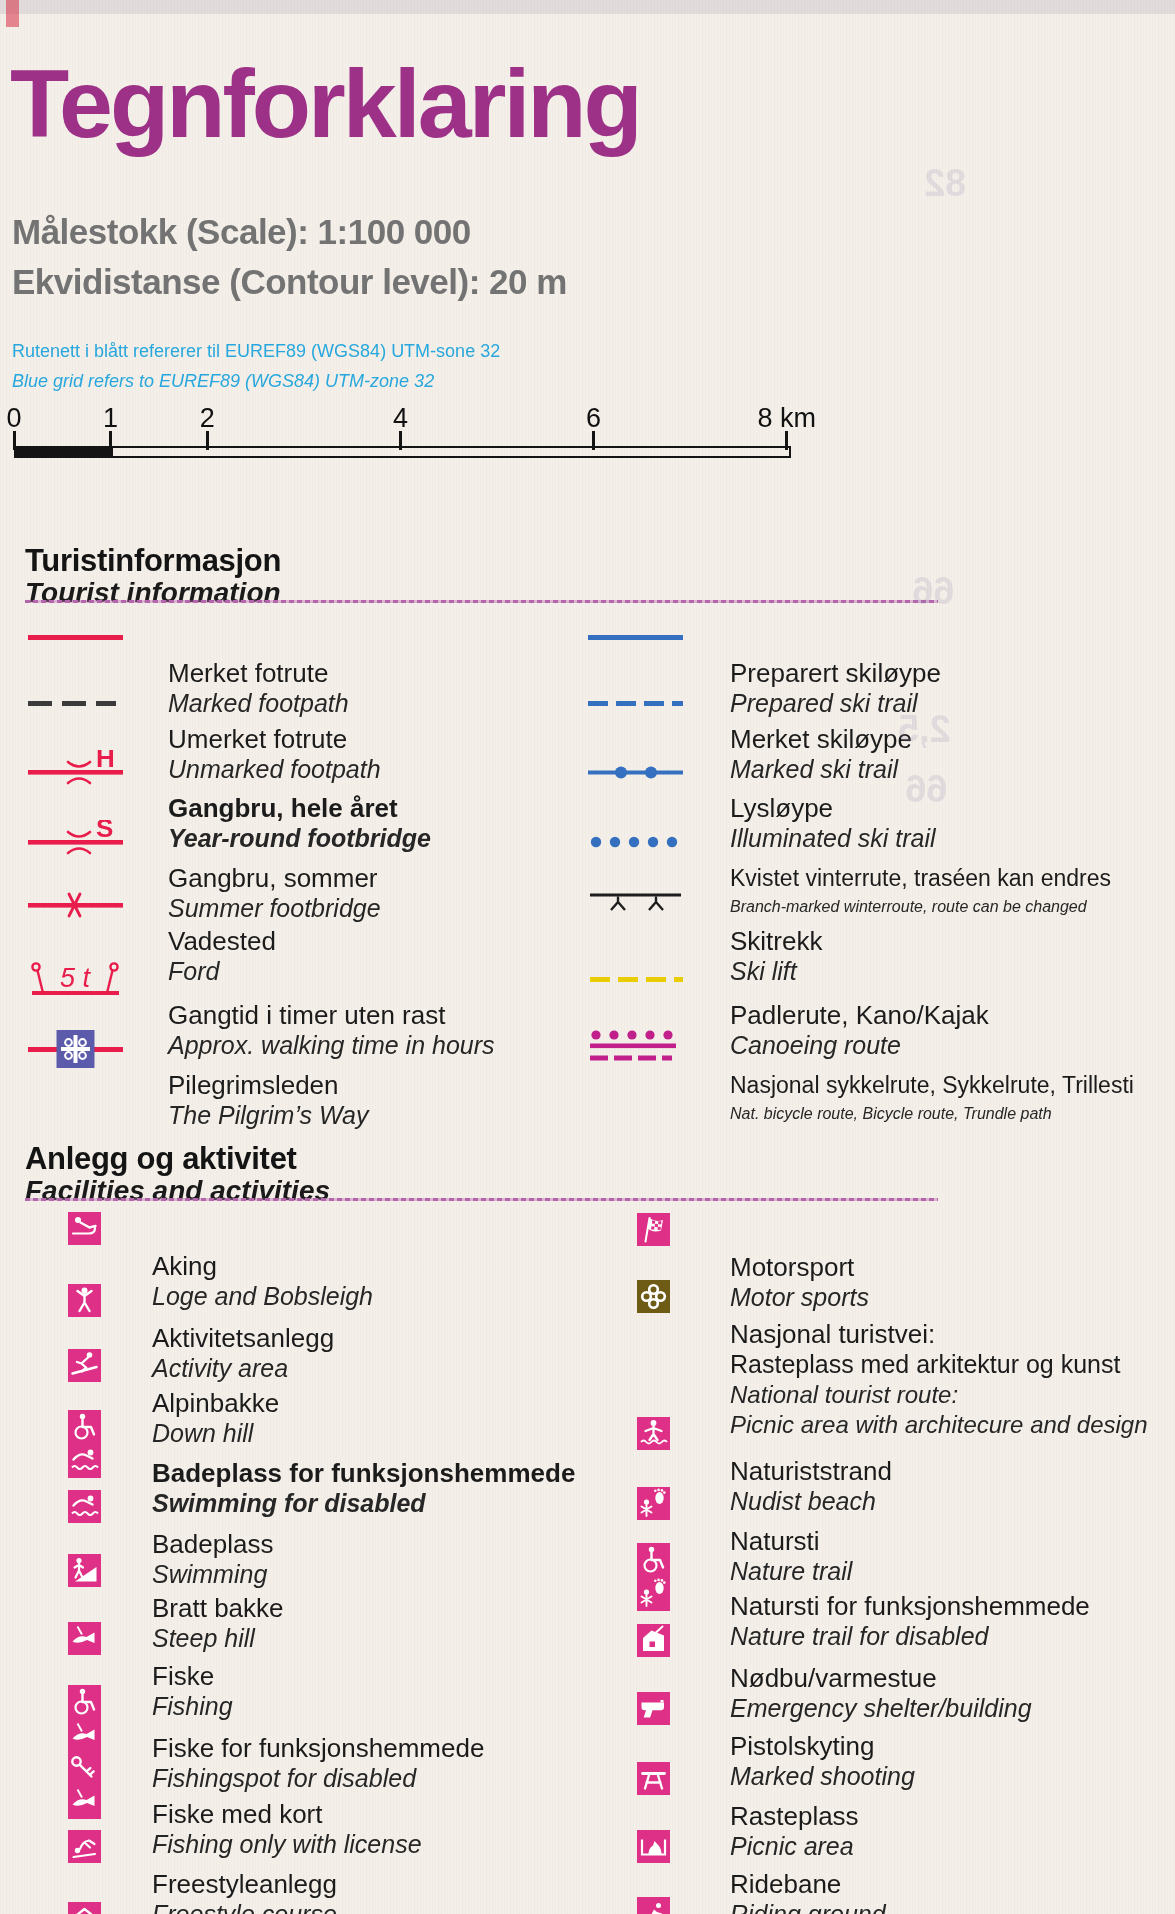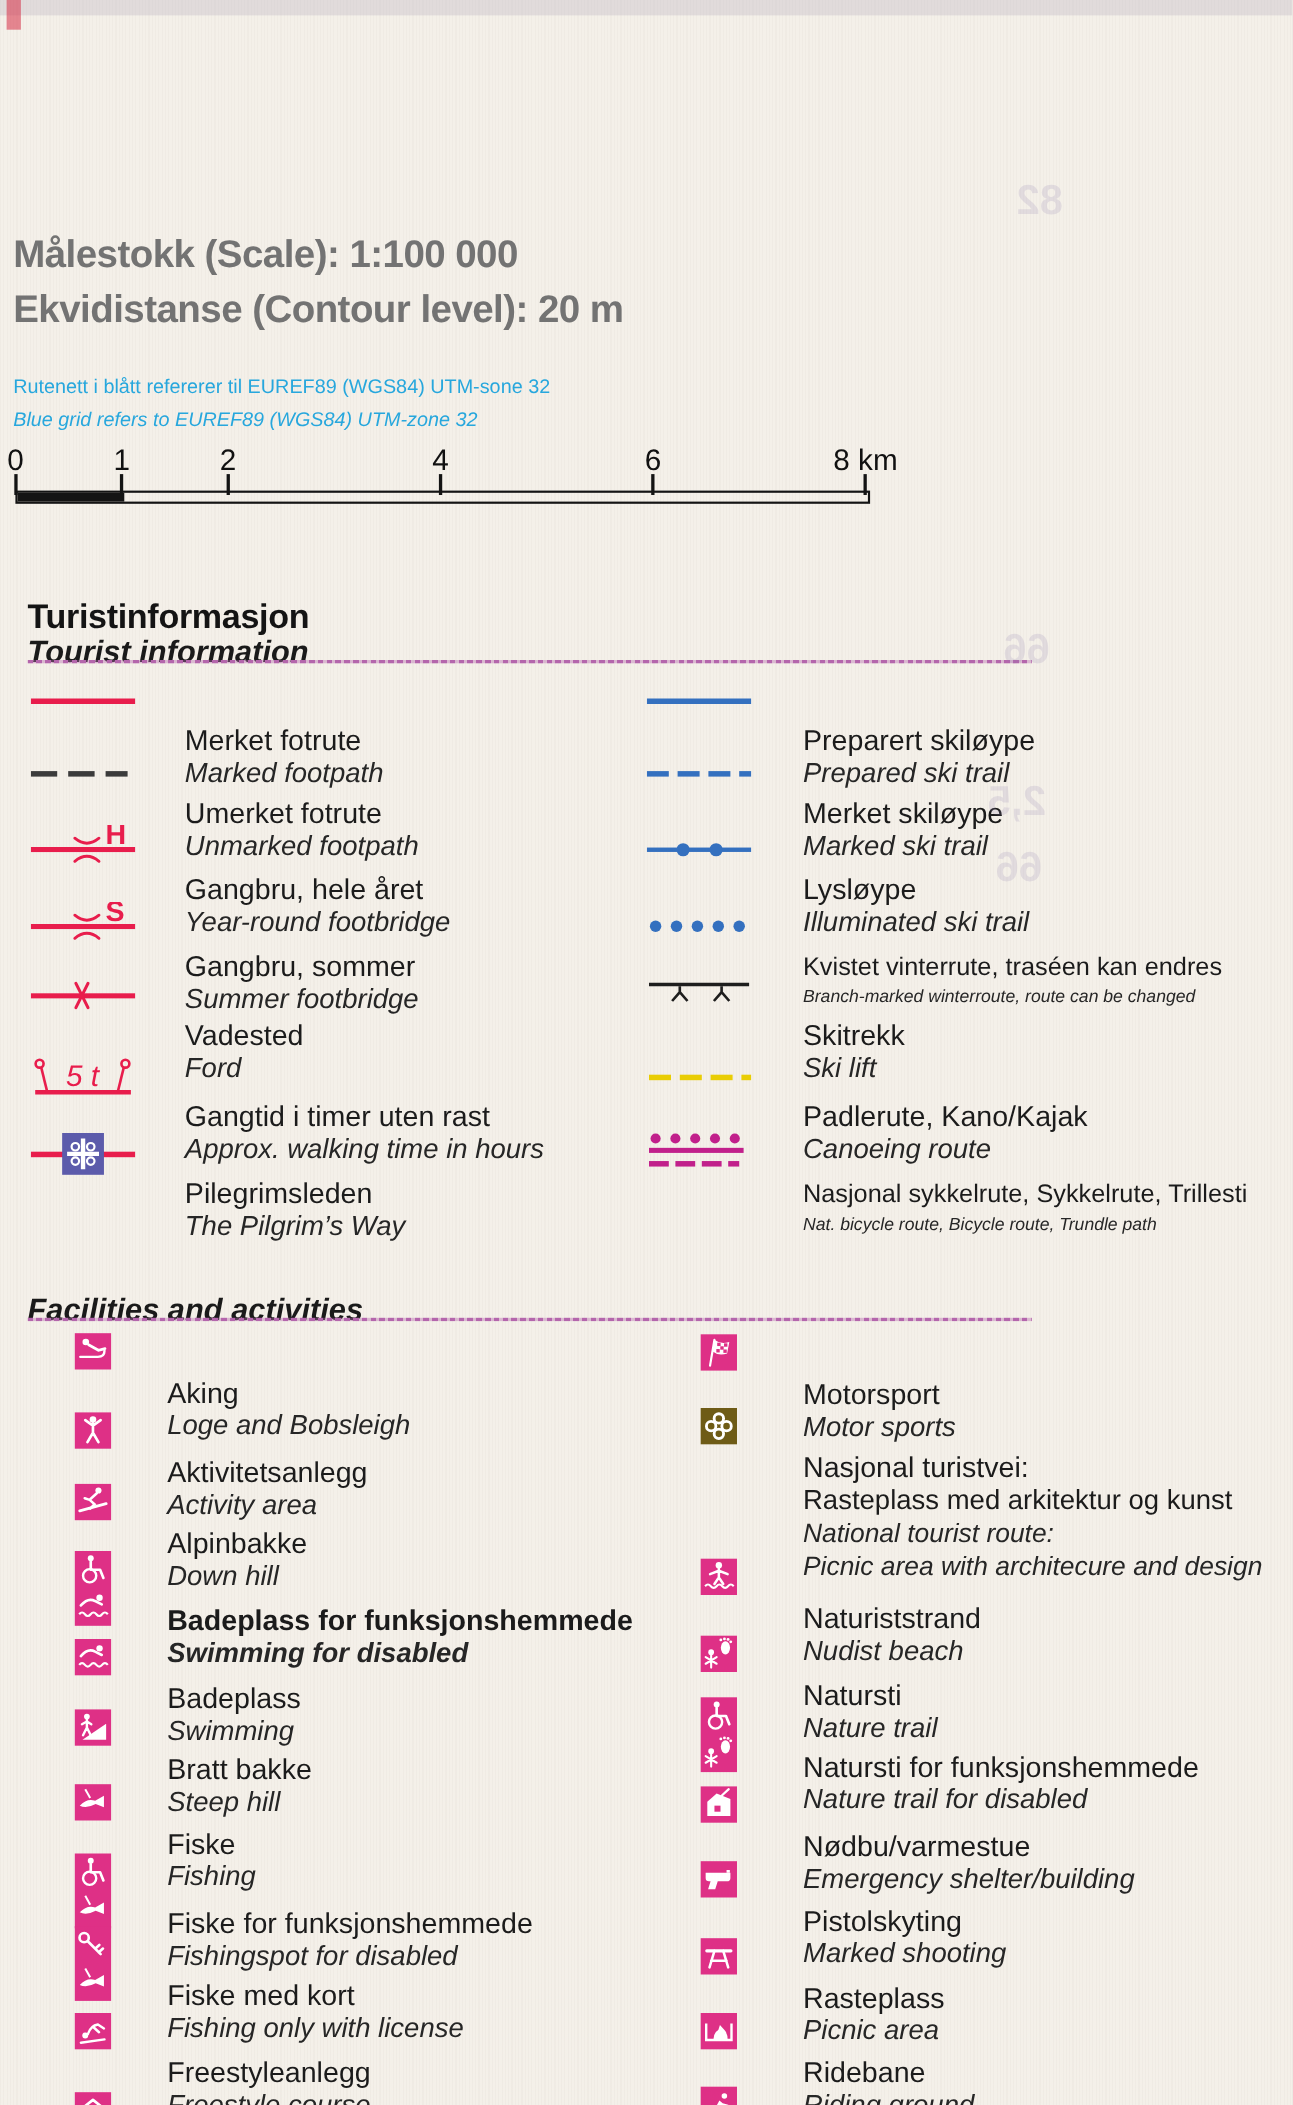--- a/index.html
+++ b/index.html
@@ -43,20 +43,21 @@
   .ghost{position:absolute;font-size:38px;font-weight:bold;color:var(--ghost);opacity:.18;
         transform:scaleX(-1);white-space:nowrap;}
 </style>
 </head>
 <body>
 
 <div id="page" style="--titlecolor: #9d3187; --bluetext: #27a7dd; --pink: #de3086; --brown: #6e5b16; --divider: #b466ac; --ghost: #8f7fae;">
   <div id="top-strip"></div>
   <div id="corner-mark"></div>
 
+  <h1 id="title">Tegnforklaring</h1>
   <div class="scaletext" style="top:212px;">Målestokk (Scale): 1:100 000</div>
   <div class="scaletext" style="top:262px;">Ekvidistanse (Contour level): 20 m</div>
   <div class="gridnote" style="top:341px;">Rutenett i blått refererer til EUREF89 (WGS84) UTM-sone 32</div>
   <div class="gridnote it" style="top:371px;">Blue grid refers to EUREF89 (WGS84) UTM-zone 32</div>
 
   <div id="scalebar">
       <div class="sb-label" style="left: 14px;">0</div>
       <div class="sb-tick" style="left: 12.5px;"></div>
       <div class="sb-label" style="left: 110.6px;">1</div>
       <div class="sb-tick" style="left: 109.1px;"></div>
@@ -97,21 +98,21 @@
           <div class="t2">Unmarked footpath</div>
         </div>
       </div>
       <div class="trow" style="top: 757px; left: 28px;">
         <div class="sym"><svg width="95" height="48" viewBox="0 0 95 48" xmlns="http://www.w3.org/2000/svg">
             <rect x="0" y="20" width="95" height="4.6" fill="#e81d4c"></rect>
             <path d="M40 12 q11 9 22 0" stroke="#e81d4c" stroke-width="2.6" fill="none" stroke-linecap="round"></path>
             <path d="M40 33 q11 -9 22 0" stroke="#e81d4c" stroke-width="2.6" fill="none" stroke-linecap="round"></path>
             <text x="68" y="17" fill="#e81d4c" font-size="26" font-weight="bold" font-family="Liberation Sans, sans-serif">H</text>
           </svg></div>
-        <div class="txt" style="left: 140px;">
+        <div class="txt" style="left: 140px; font-weight: bold;">
           <div class="t1">Gangbru, hele året</div>
           <div class="t2">Year-round footbridge</div>
         </div>
       </div>
       <div class="trow" style="top: 827px; left: 28px;">
         <div class="sym"><svg width="95" height="48" viewBox="0 0 95 48" xmlns="http://www.w3.org/2000/svg">
             <rect x="0" y="20" width="95" height="4.6" fill="#e81d4c"></rect>
             <path d="M40 12 q11 9 22 0" stroke="#e81d4c" stroke-width="2.6" fill="none" stroke-linecap="round"></path>
             <path d="M40 33 q11 -9 22 0" stroke="#e81d4c" stroke-width="2.6" fill="none" stroke-linecap="round"></path>
             <text x="68" y="17" fill="#e81d4c" font-size="26" font-weight="bold" font-family="Liberation Sans, sans-serif">S</text>
@@ -241,20 +242,21 @@
             <rect x="50" y="28.5" width="18" height="5" fill="#c1208b"></rect>
             <rect x="74" y="28.5" width="10" height="5" fill="#c1208b"></rect>
           </svg></div>
         <div class="txt" style="left: 142px;">
           <div class="t1 small">Nasjonal sykkelrute, Sykkelrute, Trillesti</div>
           <div class="t2 small">Nat. bicycle route, Bicycle route, Trundle path</div>
         </div>
       </div>
     </div>
 
+  <div class="heading-no" style="left:25px;top:1141px;">Anlegg og aktivitet</div>
   <div class="heading-en" style="left:25px;top:1175px;">Facilities and activities</div>
   <div class="divider" style="top:1198px;"></div>
   <div id="facility-rows">
       <div class="frow" style="top: 1215px; left: 68px;">
         <div class="icon">
           <svg width="33" height="33" viewBox="0 0 33 33" style="top:0px" xmlns="http://www.w3.org/2000/svg">
             <circle cx="10" cy="8" r="3" fill="#fff"></circle>
     <path d="M12.5 10.5 L21.5 15.5 L27.5 14" stroke="#fff" stroke-width="2.4" fill="none" stroke-linecap="round"></path>
     <path d="M5 21.5 h16 q6 0 6 -5.5" stroke="#fff" stroke-width="2.2" fill="none" stroke-linecap="round"></path>
           </svg>

